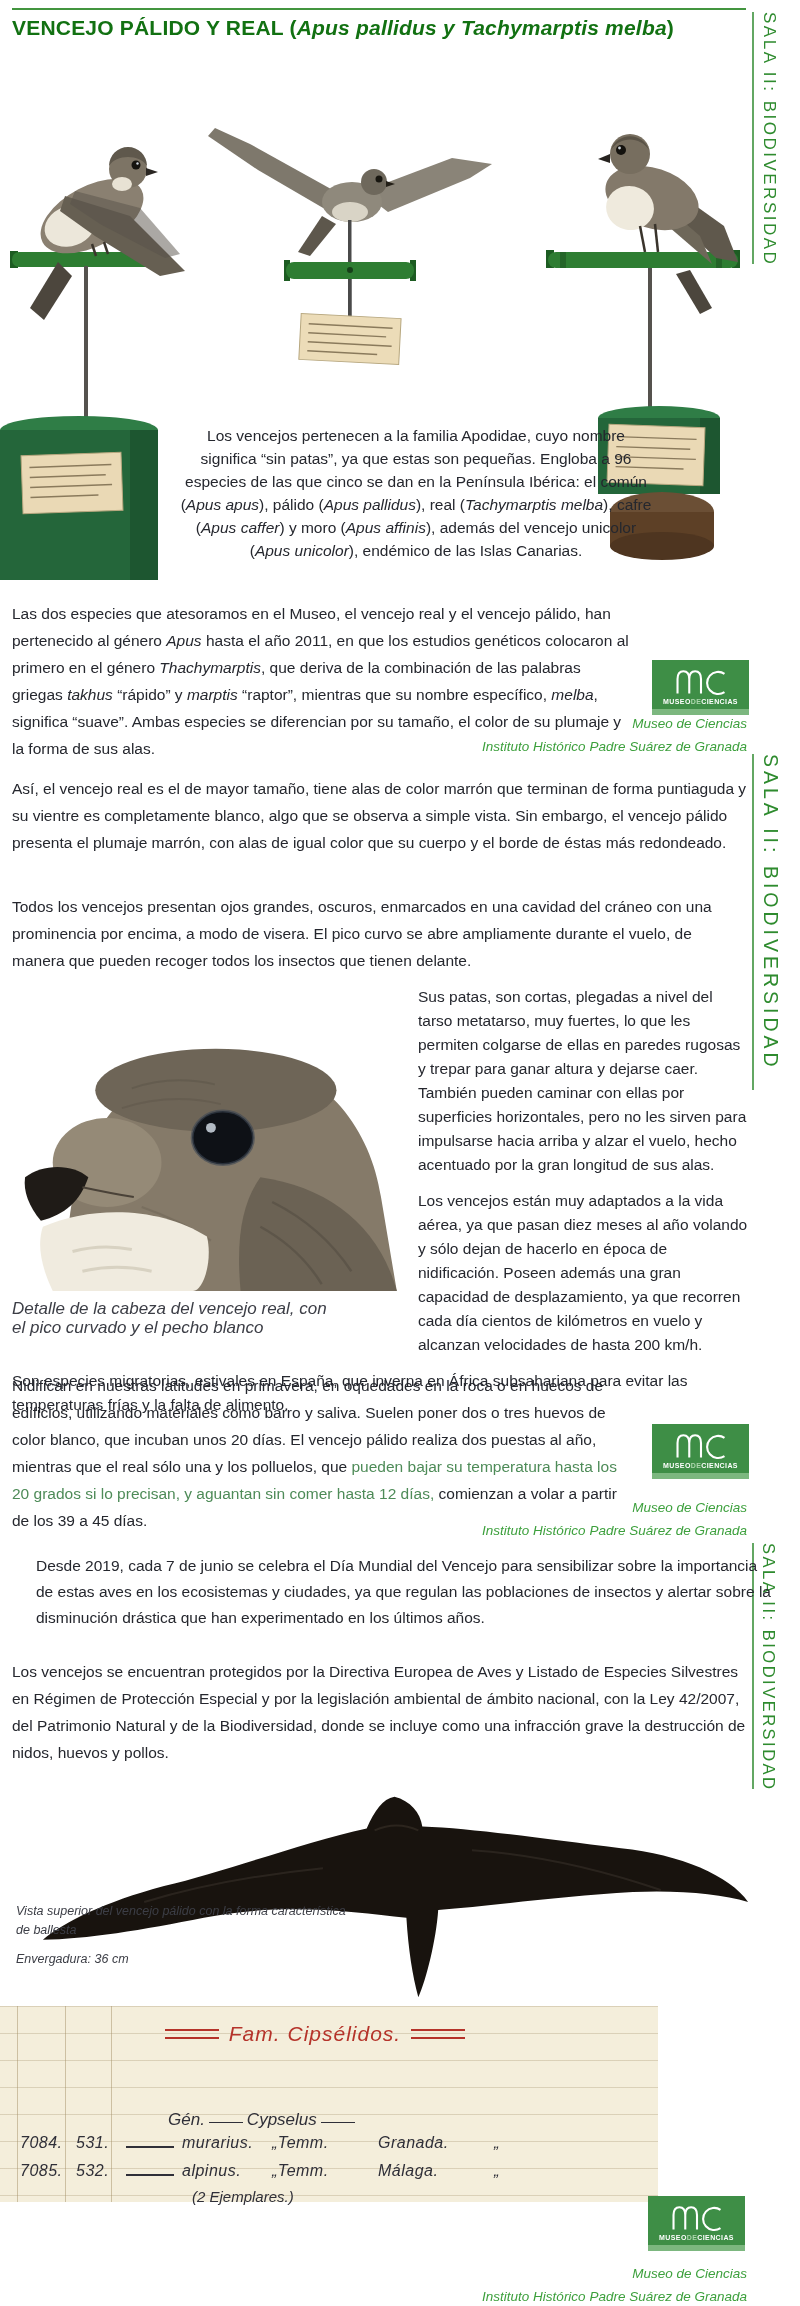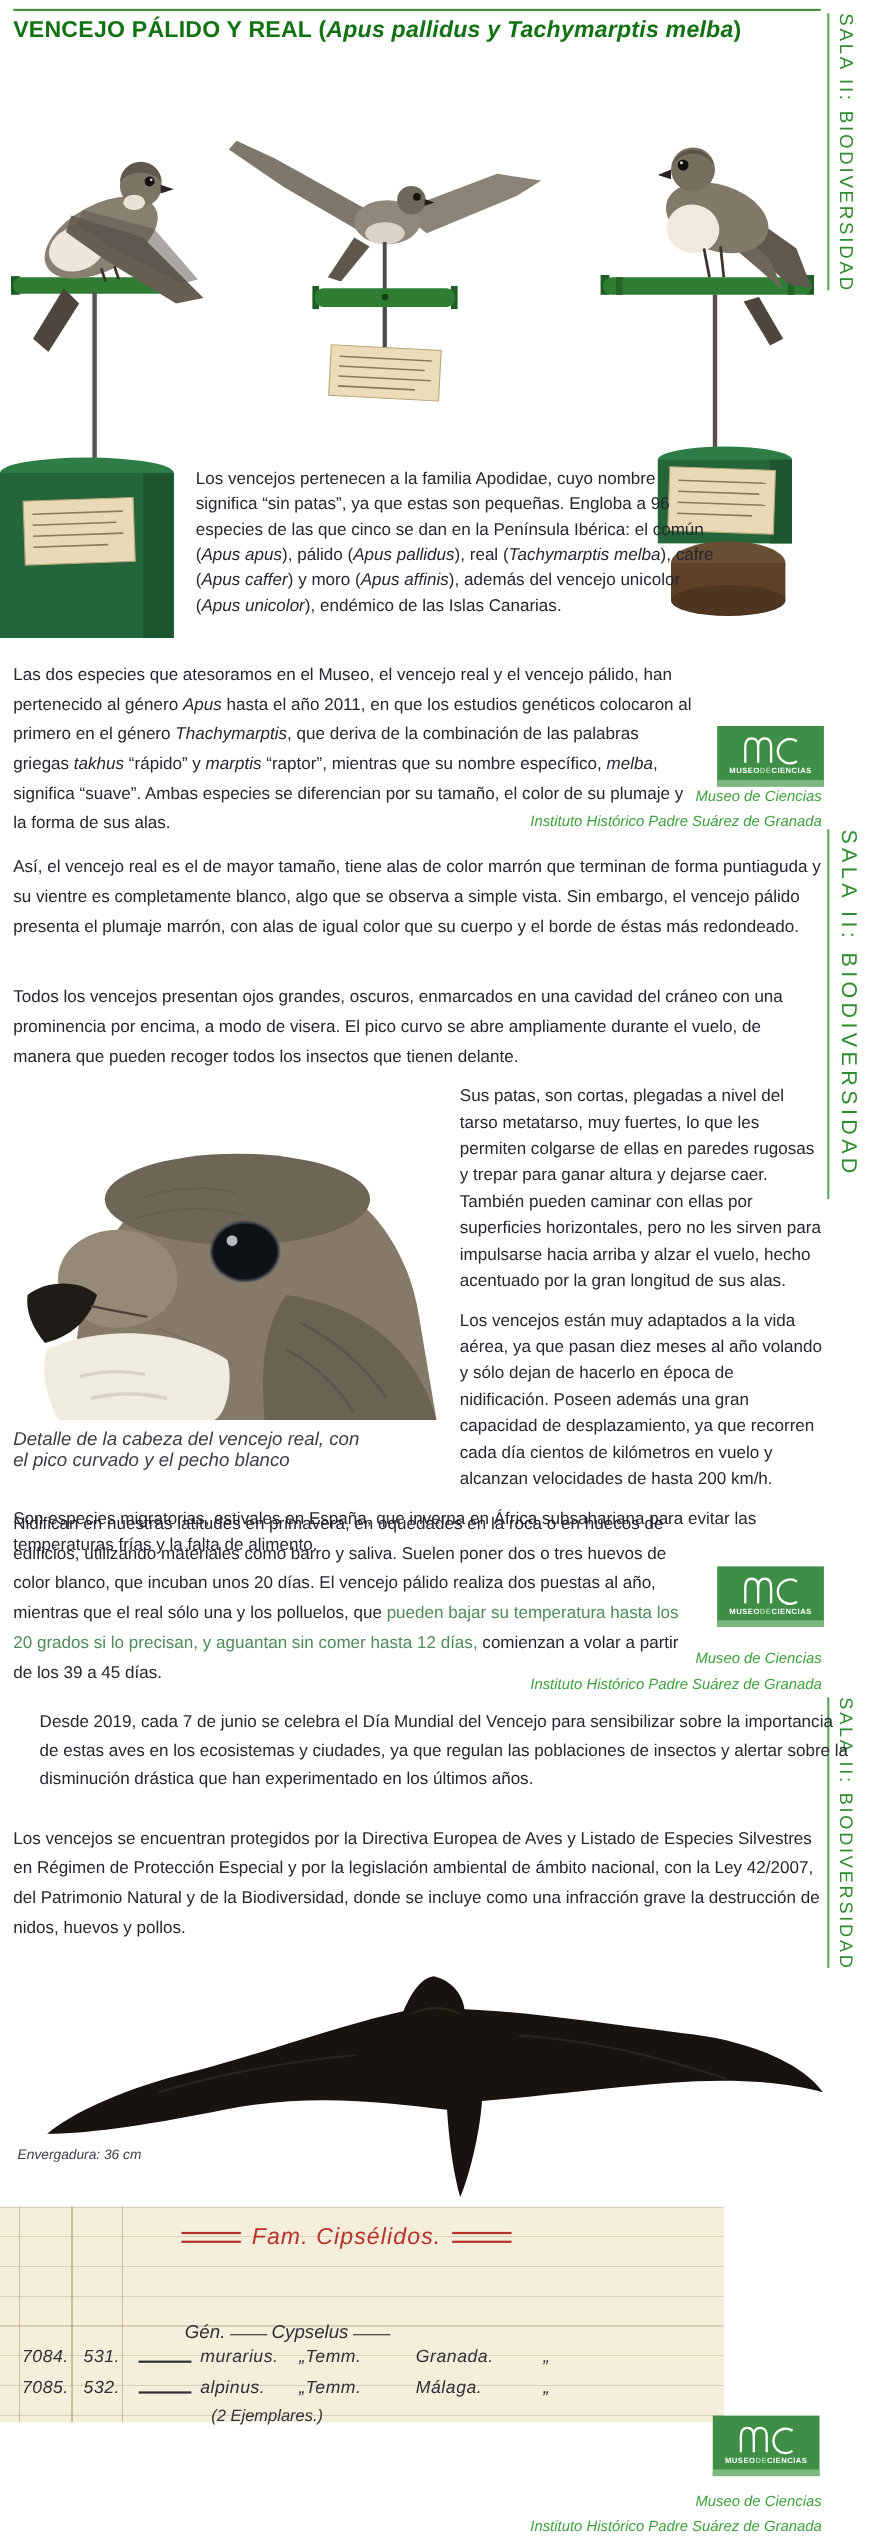--- a/index.html
+++ b/index.html
@@ -17,21 +17,21 @@
   .side{left:752px;writing-mode:vertical-rl;color:#2e8b2e;border-left:2px solid #63a763;
         padding-left:5px;white-space:nowrap;overflow:hidden;}
   .side1{top:12px;height:252px;font-size:17px;letter-spacing:2.5px;}
   .side2{top:754px;height:336px;font-size:19.5px;letter-spacing:4px;}
   .side3{top:1543px;height:246px;font-size:16.5px;letter-spacing:2.5px;}
 
   
   .para{font-size:15.5px;line-height:27px;color:#25272e;text-align:left;}
   .seg-i{font-style:italic;}
   .seg-g{color:#4e8b58;}
-  .p1{left:178px;top:424px;width:476px;line-height:23px;}
+  .p1{left:178px;top:424px;width:476px;line-height:23px;text-align:center;}
   .p2{left:12px;top:600px;width:736px;}
   .p3{left:12px;top:775px;width:736px;}
   .p4{left:12px;top:893px;width:736px;}
   .p8{left:12px;top:1372px;width:736px;}
   .p9{left:12px;top:1553px;width:736px;line-height:26px;margin-left:24px;}
   .p10{left:12px;top:1658px;width:736px;}
   .fl-sp1{float:right;width:100px;height:130px;margin:44px 0 0 14px;}
   .fl-sp2{float:right;width:104px;height:100px;margin:50px 0 0 14px;}
 
   
@@ -268,20 +268,21 @@
     <path d="M372,6 C388,10 398,22 400,36 C452,38 520,48 600,58 C660,64 710,86 728,112
              C700,104 660,100 612,102 C540,106 470,116 416,120
              C414,150 404,190 396,208 C390,186 386,160 384,128
              C330,122 260,112 180,128 C120,140 60,150 18,150
              C40,132 80,112 140,96 C200,82 280,52 344,38 C352,20 360,8 372,6 Z" fill="#18130e"></path>
     <path d="M120,112 q80,-24 180,-34" stroke="#3a332b" stroke-width="2" fill="none" opacity=".55"></path>
     <path d="M450,60 q90,6 190,40" stroke="#3a332b" stroke-width="2" fill="none" opacity=".55"></path>
     <path d="M352,40 q22,-10 44,0" stroke="#40382e" stroke-width="2" fill="none" opacity=".5"></path>
   </svg>
 
+  <div class="abs cap swift-cap">Vista superior del vencejo pálido con la forma característica de ballesta</div>
   <div class="abs cap swift-span">Envergadura:  36 cm</div>
 
   <div class="abs ledger">
     <div class="fam-row">
       <span class="fam-line"></span>
       <span class="fam-name">Fam. Cipsélidos.</span>
       <span class="fam-line"></span>
     </div>
     <div class="genus-row">
       <span>Gén.</span><span class="hw-ul"></span><span>Cypselus</span><span class="hw-ul"></span>

